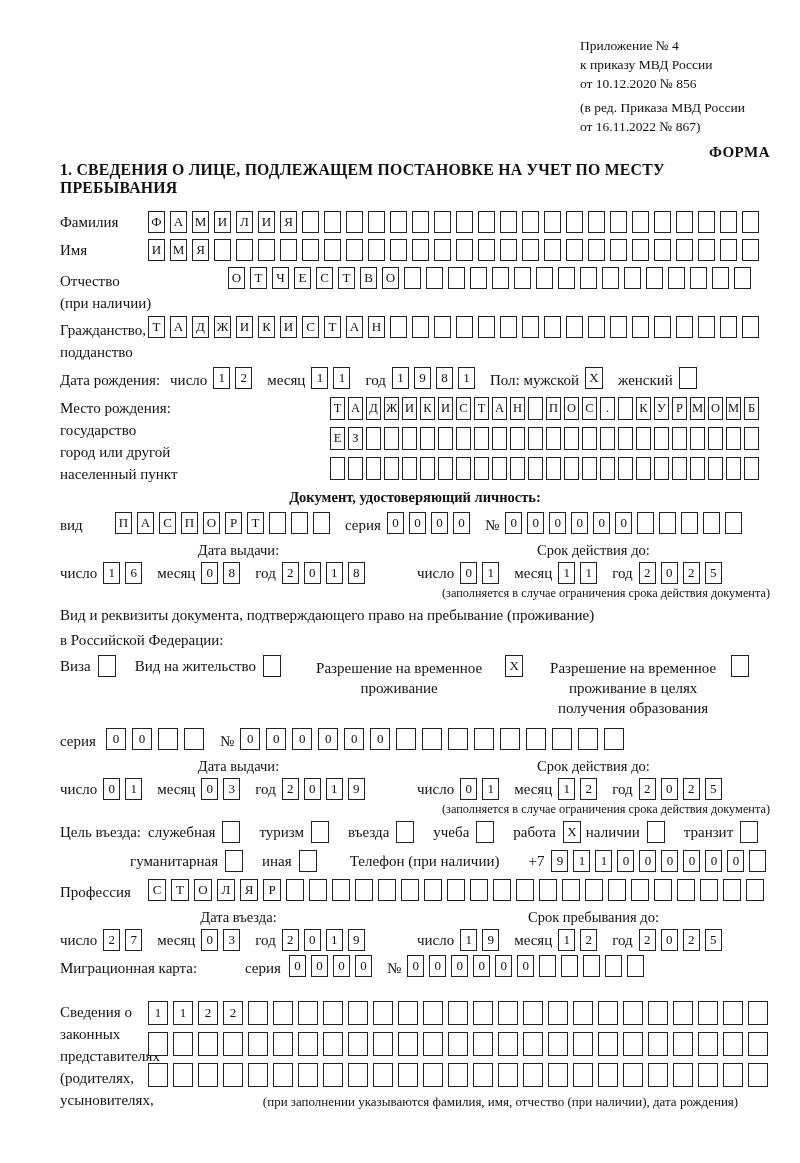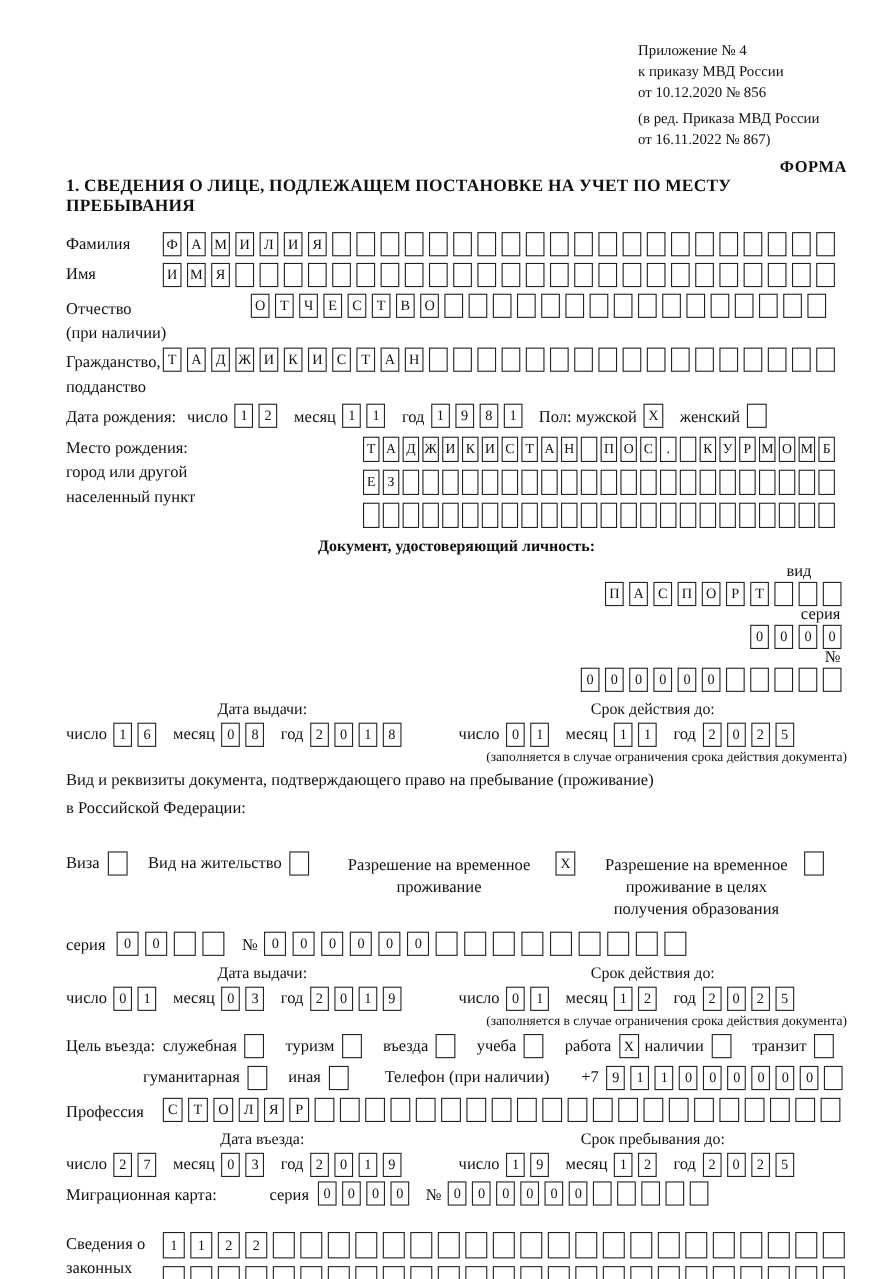--- a/index.html
+++ b/index.html
@@ -46,21 +46,21 @@
   .dl-first{margin-left:0;}
   .dochead{text-align:center;font-weight:bold;font-size:14.5px;margin:2px 0 6px 0;}
   .dates{display:flex;margin-bottom:4px;}
   .dhalf{width:372px;}
   .dhalf.right{width:368px;}
   .dhead{text-align:center;font-size:14.5px;margin-bottom:3px;}
   .dline{display:flex;align-items:center;}
   .dnote{font-size:12.3px;text-align:right;margin-top:2px;white-space:nowrap;}
   .plain{margin-bottom:4px;line-height:21px;}
   .opts{display:flex;align-items:flex-start;margin:4px 0 10px 0;}
-  .opt{display:flex;align-items:flex-start;margin-right:14px;margin-top:24px;}
+  .opt{display:flex;align-items:flex-start;margin-right:14px;}
   .opt .olbl{padding-top:3px;margin-right:7px;}
   .opt.center .olbl{text-align:center;line-height:20px;}
   .wrap200{width:198px;}
   .wrap185{width:182px;}
   .optline{display:flex;align-items:center;margin-bottom:7px;}
   .optline .olbl{margin-right:7px;white-space:nowrap;}
   .gap14{margin-right:14px;}
   .indent70{padding-left:70px;}
   .repnote{font-size:13px;text-align:center;margin:4px 0 0 80px;}
   .nowrap{white-space:nowrap;}
@@ -248,20 +248,21 @@
         </span>
       <span class="dl-lbl">женский</span>
       <span class="cells checkbox">
           <span class="cell"></span>
         </span>
     </div>
 
     <div class="row" style="margin-bottom:0;">
       <div class="lbl w270 lbl-stack" style="padding-top:0;">
         <div>Место рождения:</div>
+        <div>государство</div>
         <div>город или другой</div>
         <div>населенный пункт</div>
       </div>
       <div class="cellrows">
         <div class="cells sm">
             <span class="cell">Т</span>
             <span class="cell">А</span>
             <span class="cell">Д</span>
             <span class="cell">Ж</span>
             <span class="cell">И</span>
@@ -335,21 +336,21 @@
             <span class="cell"></span>
             <span class="cell"></span>
             <span class="cell"></span>
             <span class="cell"></span>
           </div>
       </div>
     </div>
 
     <div class="dochead">Документ, удостоверяющий личность:</div>
 
-    <div class="row inline" style="margin-bottom:8px;flex-direction:column;">
+    <div class="row inline" style="margin-bottom:8px;">
       <span class="lbl" style="width:55px;padding-top:0;">вид</span>
       <span class="cells">
           <span class="cell">П</span>
           <span class="cell">А</span>
           <span class="cell">С</span>
           <span class="cell">П</span>
           <span class="cell">О</span>
           <span class="cell">Р</span>
           <span class="cell">Т</span>
           <span class="cell"></span>

